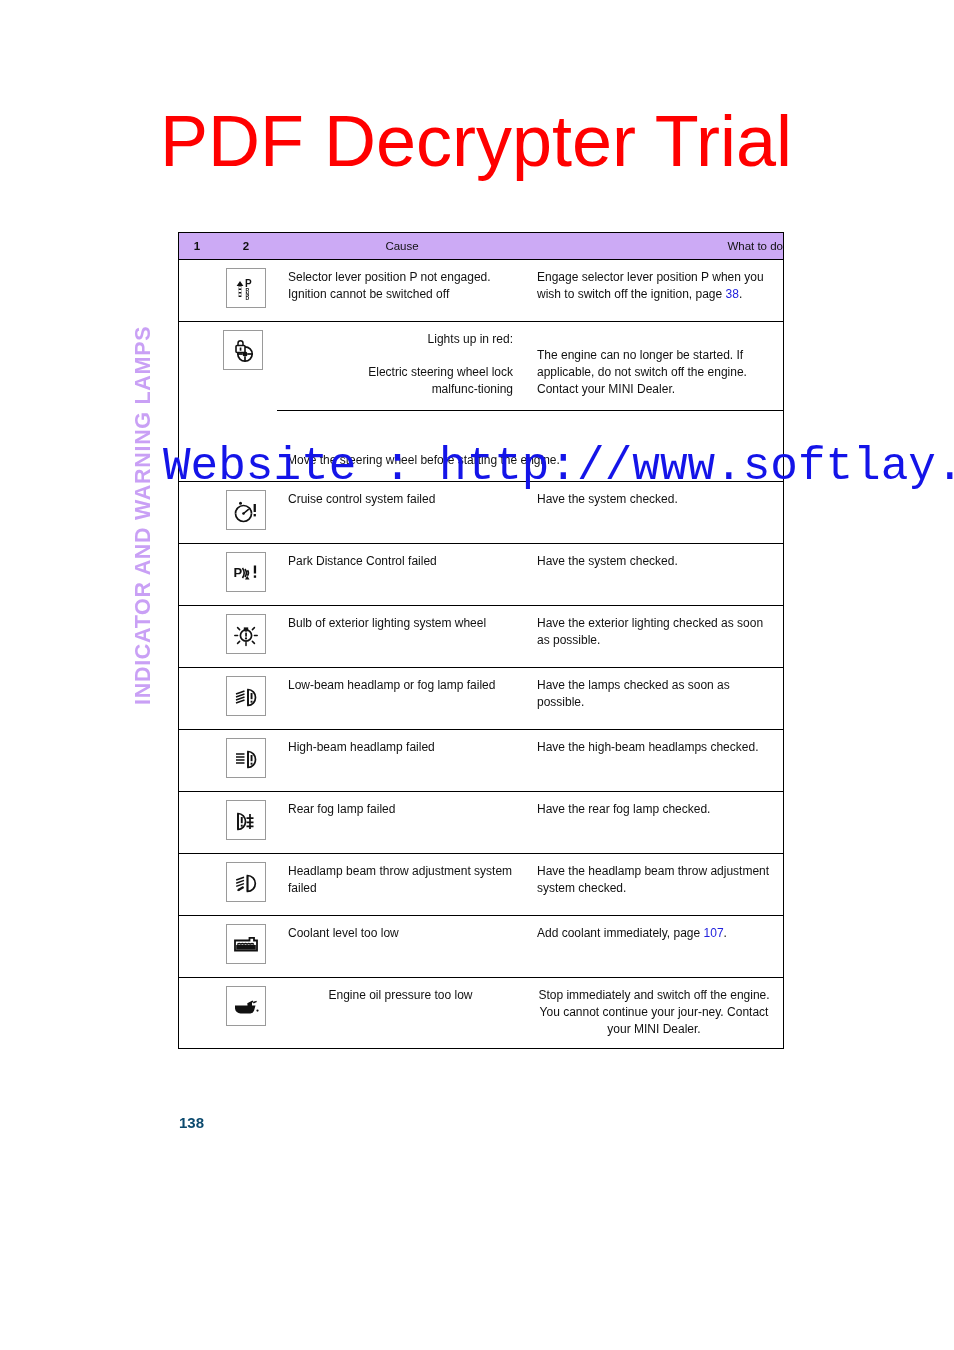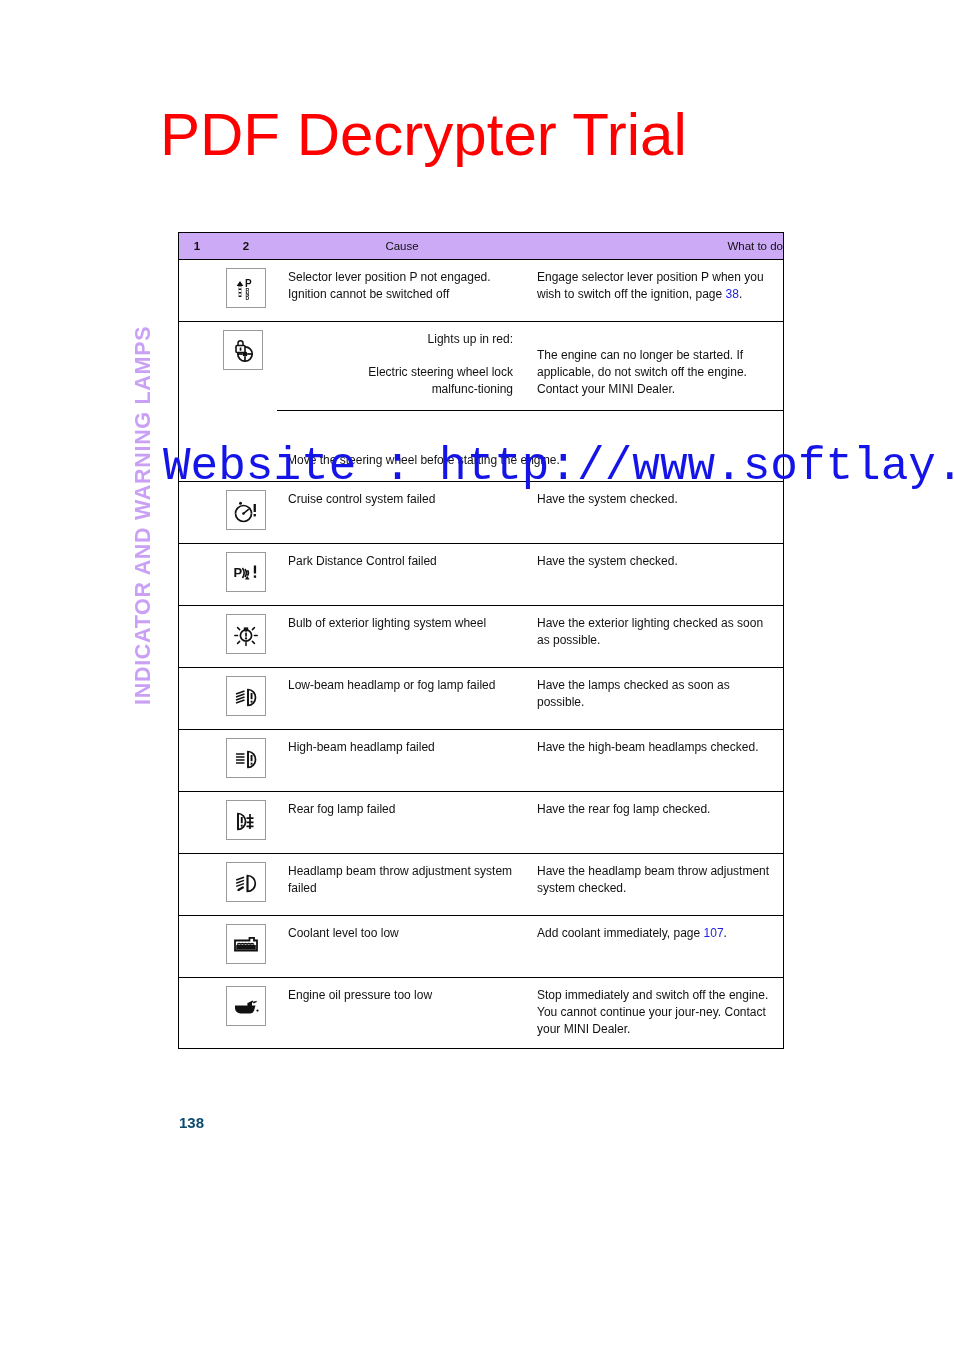--- a/index.html
+++ b/index.html
@@ -9,21 +9,21 @@
     background: #ffffff;
     font-family: "Liberation Sans", sans-serif;
     position: relative;
     overflow: hidden;
   }
 
   
   .wm-top {
     position: absolute;
     left: 160px; top: 100px;
-    font-size: 60px;
+    font-size: 72px;
     color: #ff0000;
     font-family: "Liberation Sans", sans-serif;
     letter-spacing: 0px;
     white-space: nowrap;
     z-index: 40;
   }
   .wm-url {
     position: absolute;
     left: 163px; top: 441px;
     font-size: 46px;
@@ -82,21 +82,21 @@
   .th-1 { width: 36px; text-align: center; }
   .th-2 { width: 62px; text-align: center; }
   .th-cause { width: 250px; text-align: center; font-weight: normal; }
   .th-what { flex: 1; text-align: right; font-weight: normal; }
 
   .row {
     display: flex;
     border-bottom: 1px solid #000;
     min-height: 62px;
   }
-  .row:last-child { border-bottom: none; }
+  .row:last-child { border-bottom: none; text-align: center; }
 
   .col-1 { width: 36px; flex: none; }
   .col-icon {
     width: 62px; flex: none;
     padding-top: 8px;
     display: flex;
     justify-content: center;
     align-items: flex-start;
   }
   .col-cause {

